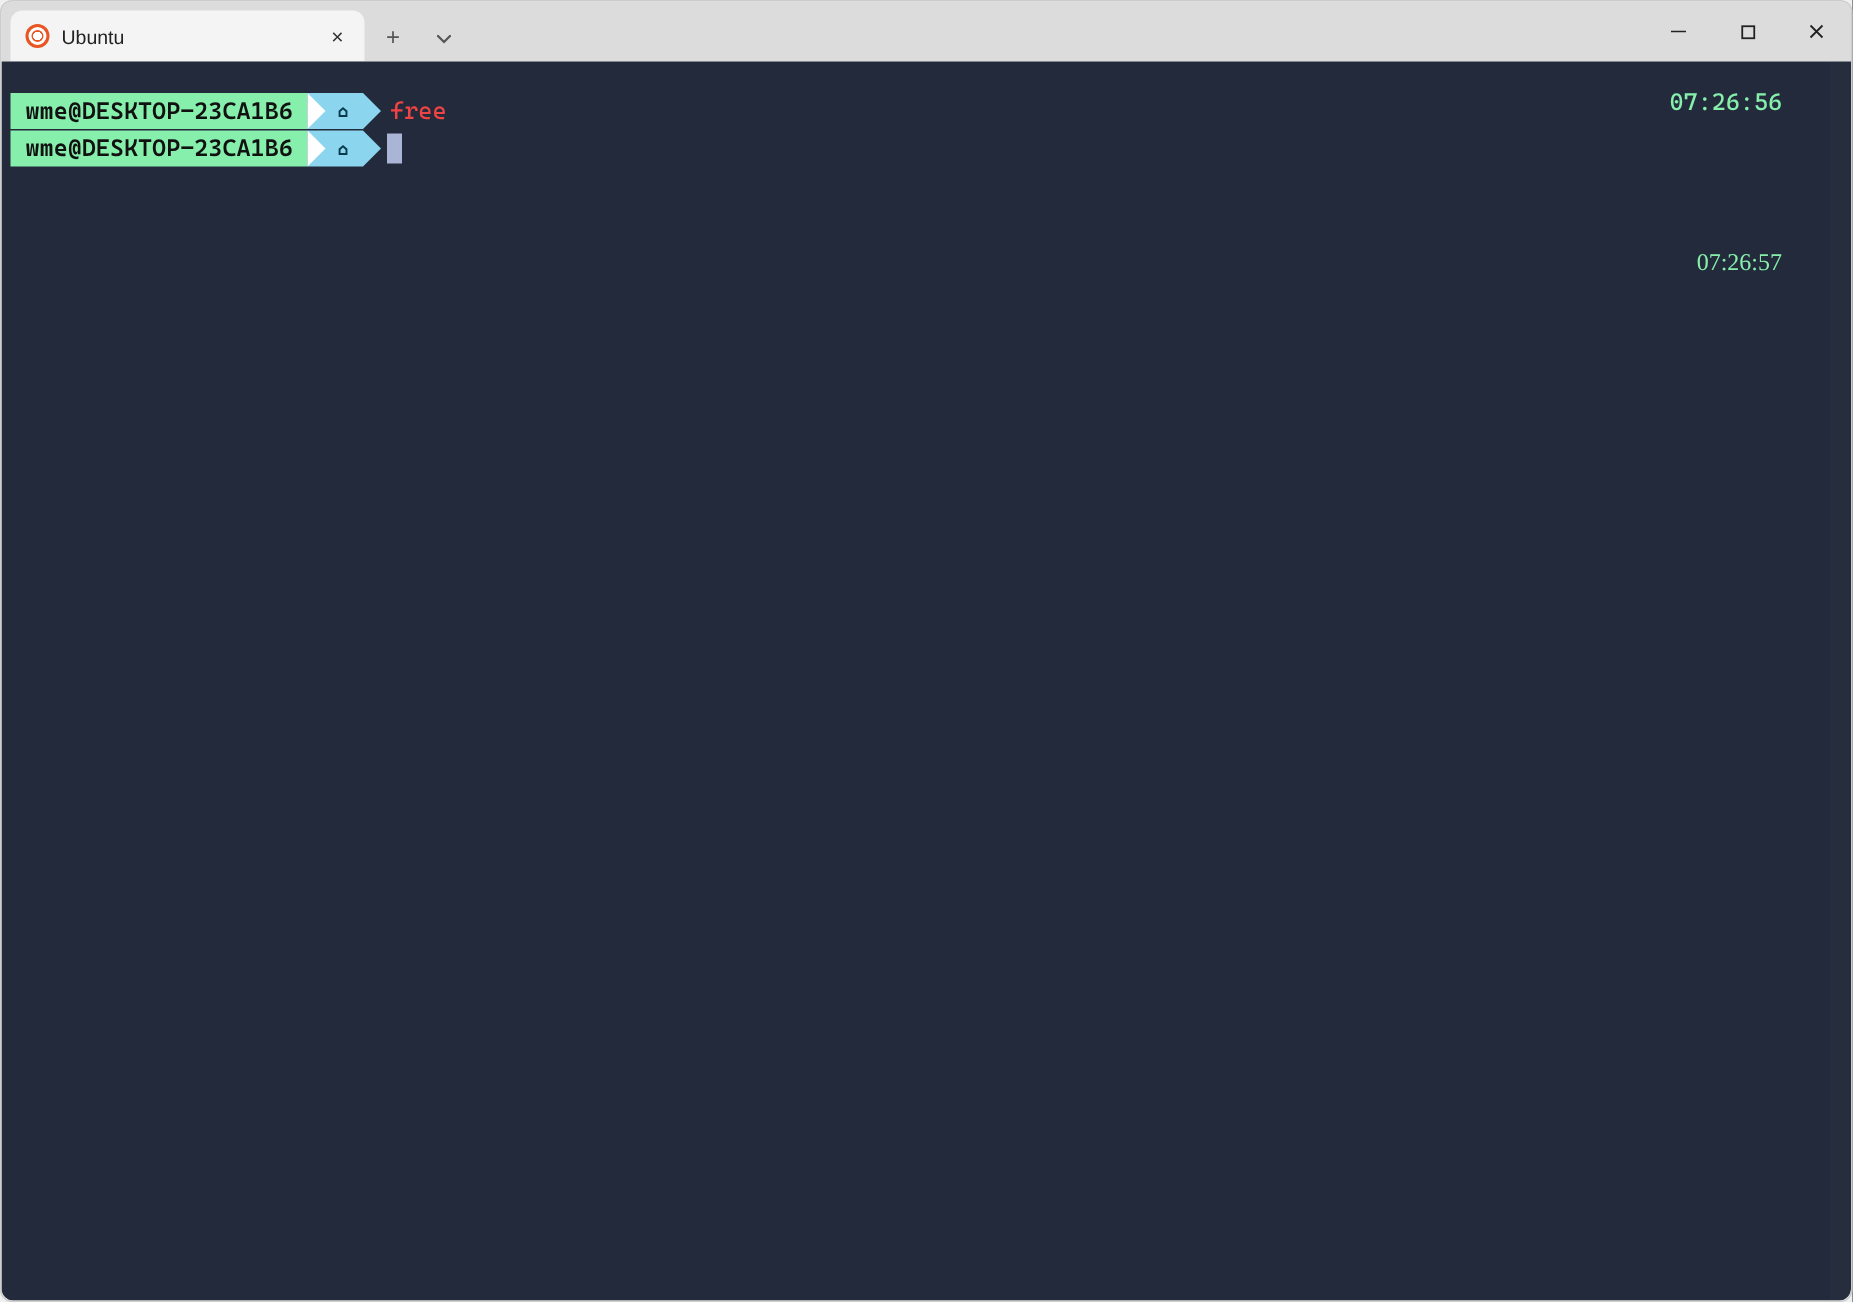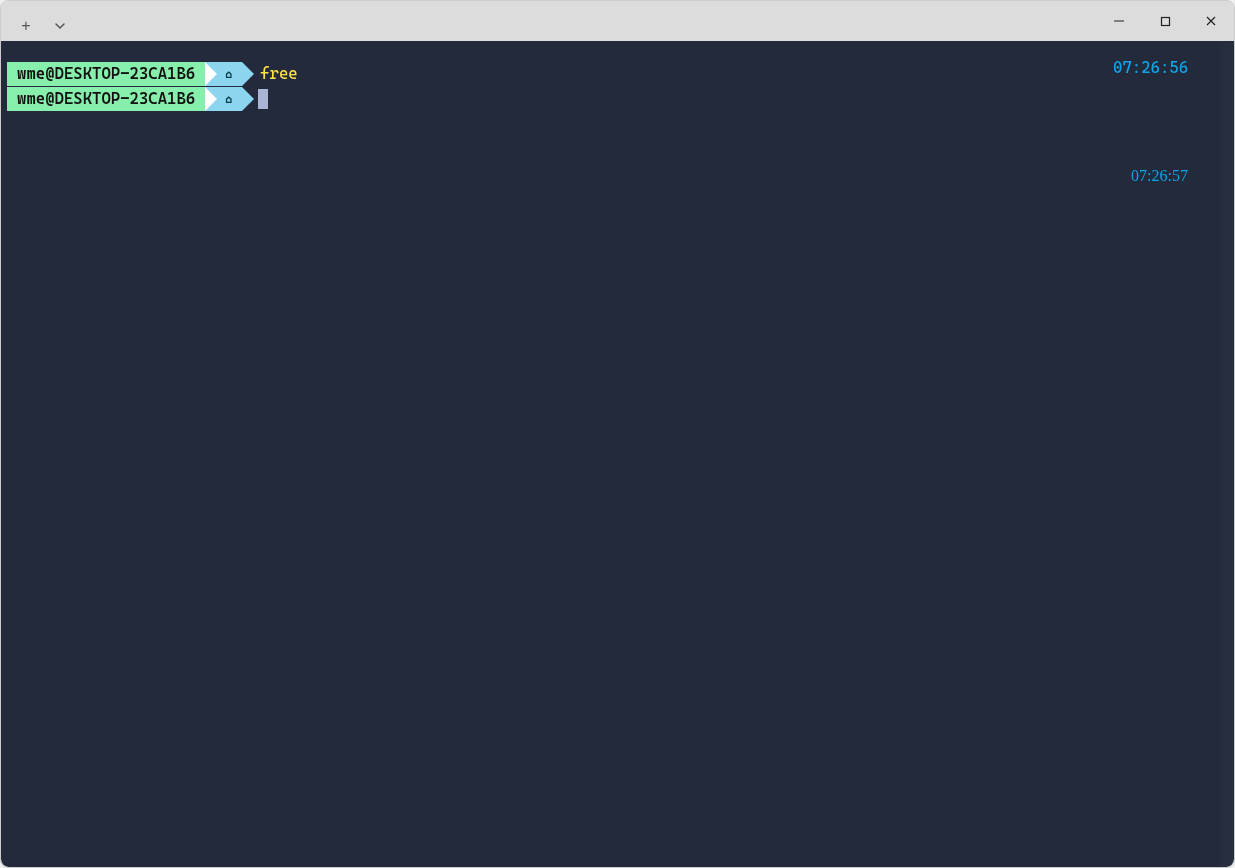--- a/index.html
+++ b/index.html
@@ -57,21 +57,21 @@
     font-size: 16px;
     line-height: 26px;
     padding: 6px 4px 6px 4px;
     position: relative;
     overflow:hidden;
     border-radius: 0 0 8px 8px;
   }
   .timestamp {
     position:absolute;
     right: 46px;
-    color:#0ea5e9;
+    color:#86efac;
     font-weight:500;
   }
   .ts1 { top: 14px; }
   .ts2 { top: 122px; font-family: Liberation Serif, serif; }
 
   
   .prompt { display:flex; align-items:center; margin: 14px 0 0 2px; font-weight:600; }
   .seg {
     display:inline-flex; align-items:center; height:24px; padding:0 10px 0 14px;
     background:#2f3a52; color:#222; position:relative;
@@ -81,40 +81,45 @@
     border-top:12px solid transparent; border-bottom:12px solid transparent;
     border-left:12px solid #2f3a52;
   }
   .seg.userhost { background:#86efac; color:#111; padding-left:10px; }
   .seg.userhost::after { border-left-color:#ffffff; z-index:2; }
   .seg.home {
     background:#8bd5ef; color:#083; padding:0 10px 0 20px; margin-left:0px;
   }
   .seg.home::after { border-left-color:#8bd5ef; }
   .home-icon { font-size:12px; color:#063a4a; }
-  .prompt .cmd { margin-left: 18px; color:#fde047; font-weight:500; }
+  .prompt .cmd { margin-left: 18px; color:#ef4444; font-weight:500; }
 
   
   .free-out { white-space: pre; margin-left: 2px; }
 
   .cursor {
     display:inline-block; width:10px; height:20px; background:#aab4d4;
     margin-left:16px; vertical-align:middle;
   }
 
   
   .scroll-gutter{
     position:absolute; top:0; right:0; width:14px; height:100%;
     background:rgba(255,255,255,0.02);
   }
 </style>
 </head>
 <body>
 
 <div class="titlebar">
+  <div class="tab">
+    <span class="tab-icon"></span>
+    <span class="tab-title">Ubuntu</span>
+    <span class="tab-close">×</span>
+  </div>
   <div class="newtab">+</div>
   <div class="tabdrop">
     <svg width="12" height="12" viewBox="0 0 12 12">
       <path d="M2 4 L6 8 L10 4" stroke="#555" stroke-width="1.5" fill="none" stroke-linecap="round"></path>
     </svg>
   </div>
   <div class="spacer"></div>
   <div class="win-controls">
     <div class="win-btn">
       <svg width="12" height="12">

